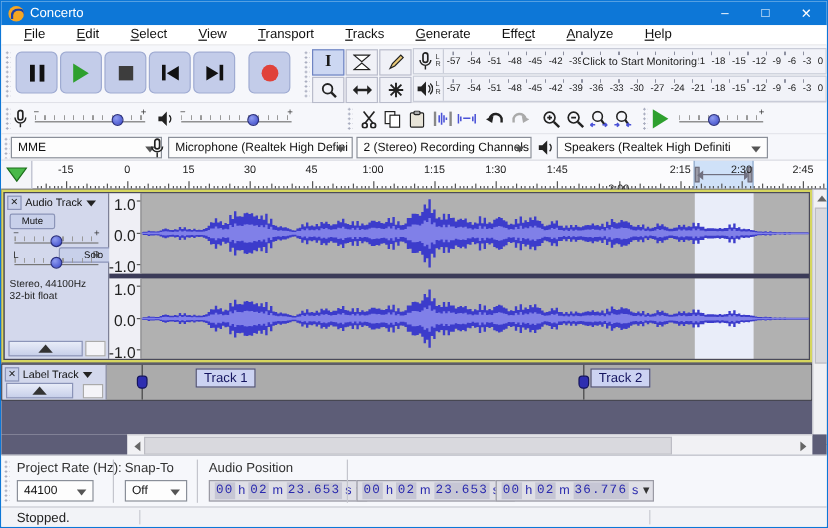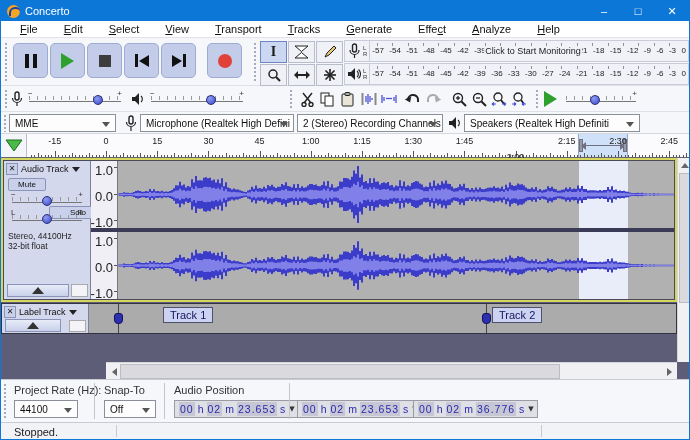--- a/index.html
+++ b/index.html
@@ -119,21 +119,21 @@
   .harrow.left{left:0;} .harrow.right{right:0;}
   .harrow.left i{border-right:5px solid #666;}
   .harrow.right i{border-left:5px solid #666;}
   #hthumb{position:absolute;left:14px;top:1px;width:440px;height:15px;background:#d9d9de;border:1px solid #bcbcc4;}
 
   
   #seltb{position:absolute;left:0;top:378px;width:100%;height:43px;background:#f6f7fb;border-top:1px solid #c9cad2;}
   .stb-label{position:absolute;top:4px;font-size:11px;color:#333;white-space:nowrap;}
   .stb-sep{position:absolute;top:3px;bottom:3px;width:1px;background:#c4c5cd;}
   .timefield{position:absolute;top:20px;height:18px;background:#dfdfe6;border:1px solid #9a9aa4;display:flex;align-items:center;padding:0 3px;font-family:"DejaVu Sans Mono",monospace;font-size:10.5px;color:#2a2aae;white-space:nowrap;}
-  .tf-d{background:#c6c6d4;padding:1px 1px;margin:0 1px;letter-spacing:1px;}
+  .tf-d{background:#c6c6d4;padding:1px 1px;margin:0 1px;letter-spacing:1px;font-family:Liberation Mono, monospace;}
   .tf-u{padding:1px 1px;margin:0 1px;color:#2a2aae;}
   .tf-caret{margin-left:2px;font-size:7px;color:#333;font-family:"DejaVu Sans",sans-serif;}
 
   
   #statusbar{position:absolute;left:0;top:421px;width:100%;height:19px;background:#f2f3f7;border-top:1px solid #c9cad2;}
   #status-text{position:absolute;left:13px;top:3px;font-size:11px;color:#222;}
   .st-sep{position:absolute;top:2px;bottom:4px;width:1px;background:#c9cad2;}
   #win-bottom{position:absolute;left:0;bottom:0;width:100%;height:2px;background:#0d77d7;}
 </style>
 </head>
@@ -427,21 +427,21 @@
     <div class="hslider" style="left:565px;width:70px;">
       <span class="ticks"></span>
         <span class="track"></span>
       <span class="thumb" style="left:24px;"></span>
       <span class="plus">+</span>
     </div>
   </div>
 
   <div id="tb3" class="tbrow">
     <span class="grab" style="left:2px;top:2px;height:18px;"></span>
-    <div class="combo" style="left:8px;width:107px;">
+    <div class="combo" style="left:8px;width:126px;">
         <span>MME</span>
         <span class="car"></span>
       </div>
     <svg width="12" height="17" style="position:absolute;left:124px;top:3px;">
         <rect x="4" y="1" width="4" height="8" rx="2" fill="none" stroke="#222" stroke-width="1.4"></rect>
         <path d="M1.5,7 a4.5,4.5 0 0 0 9,0" fill="none" stroke="#222" stroke-width="1.2"></path>
         <line x1="6" y1="12" x2="6" y2="16" stroke="#222" stroke-width="1.2"></line>
       </svg>
     <div class="combo" style="left:139px;width:154px;">
         <span>Microphone (Realtek High Defini</span>

